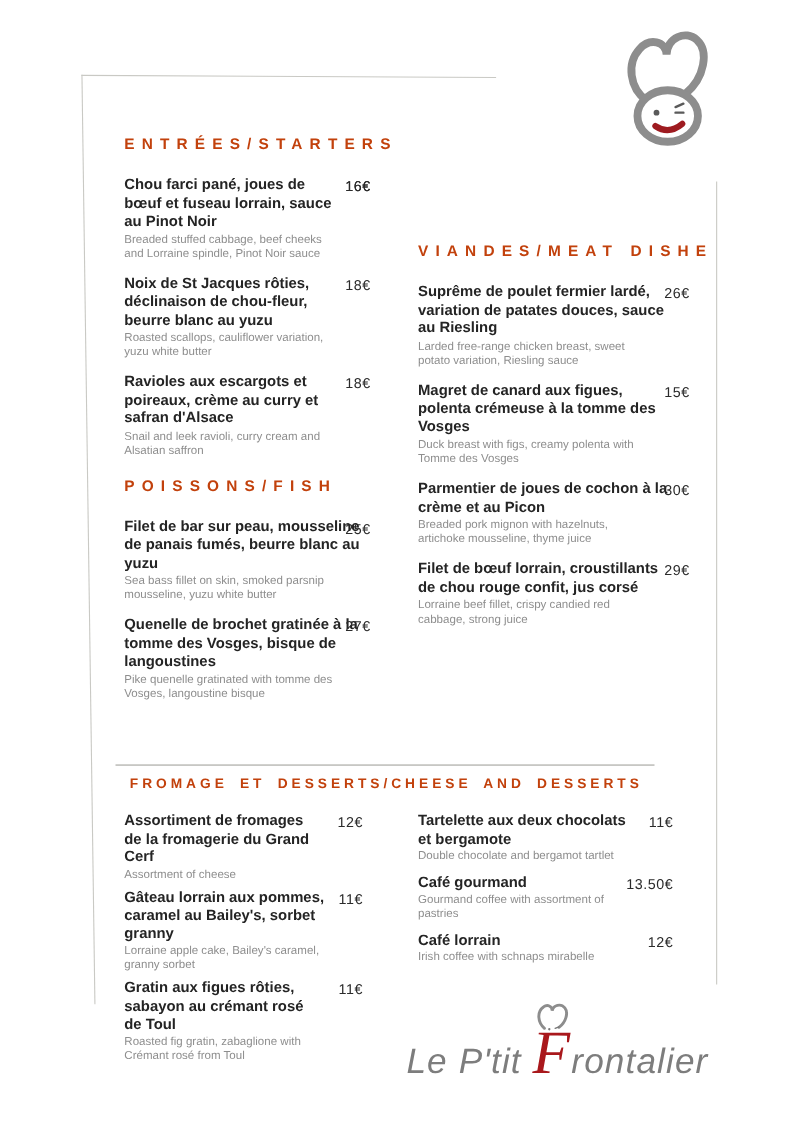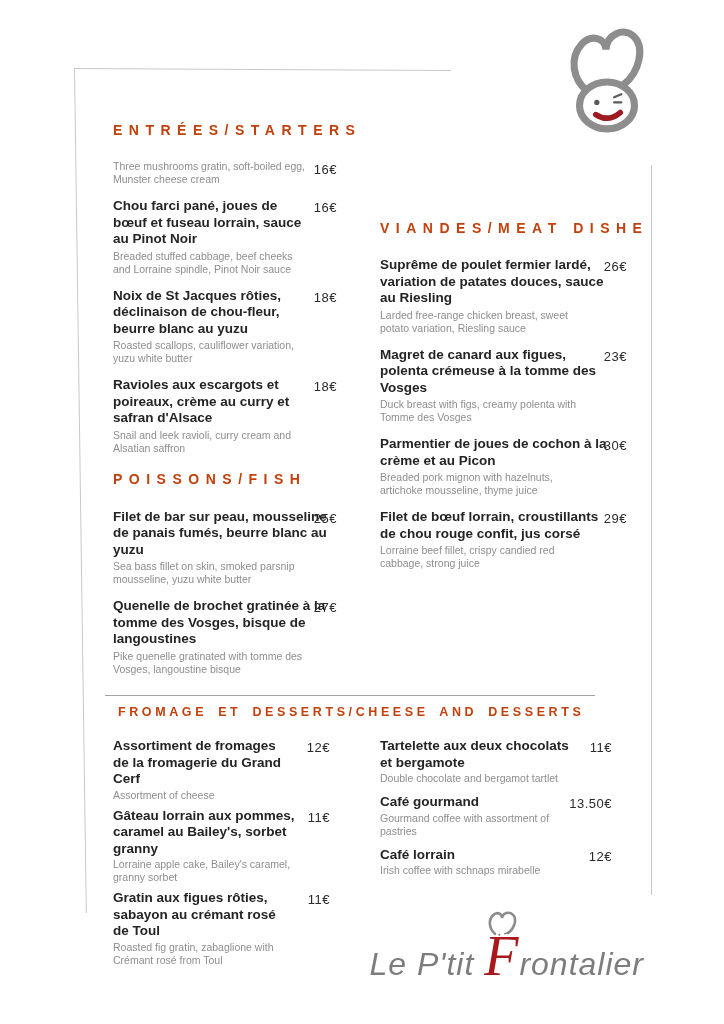--- a/index.html
+++ b/index.html
@@ -67,21 +67,20 @@
     <ellipse cx="50" cy="80" rx="27" ry="23" fill="#ffffff" stroke="#8d8d8d" stroke-width="7"></ellipse>
     <circle cx="40" cy="77" r="2.6" fill="#5a5a5a"></circle>
     <path d="M57,72 l7,-3 M57,77 l7,0" stroke="#5a5a5a" stroke-width="2.2" stroke-linecap="round" fill="none"></path>
     <path d="M39,89 Q51,97 63,87" stroke="#9e1b20" stroke-width="5.5" fill="none" stroke-linecap="round"></path>
   </svg>
 
   <div class="col col-starters">
     <div class="heading">ENTRÉES/STARTERS</div>
 
     <div class="menu-item">
-      <div class="item-desc">Three mushrooms gratin, soft-boiled egg, Munster cheese cream</div>
       <div class="item-price">16€</div>
     </div>
     <div class="menu-item">
       <div class="item-name">Chou farci pané, joues de bœuf et fuseau lorrain, sauce au Pinot Noir</div>
       <div class="item-desc">Breaded stuffed cabbage, beef cheeks and Lorraine spindle, Pinot Noir sauce</div>
       <div class="item-price">16€</div>
     </div>
     <div class="menu-item">
       <div class="item-name">Noix de St Jacques rôties, déclinaison de chou-fleur, beurre blanc au yuzu</div>
       <div class="item-desc">Roasted scallops, cauliflower variation, yuzu white butter</div>
@@ -112,21 +111,21 @@
     <div class="heading">VIANDES/MEAT DISHE</div>
 
     <div class="menu-item">
       <div class="item-name">Suprême de poulet fermier lardé, variation de patates douces, sauce au Riesling</div>
       <div class="item-desc">Larded free-range chicken breast, sweet potato variation, Riesling sauce</div>
       <div class="item-price">26€</div>
     </div>
     <div class="menu-item">
       <div class="item-name">Magret de canard aux figues, polenta crémeuse à la tomme des Vosges</div>
       <div class="item-desc">Duck breast with figs, creamy polenta with Tomme des Vosges</div>
-      <div class="item-price">23€</div>
+      <div class="item-price">15€</div>
     </div>
     <div class="menu-item">
       <div class="item-name">Parmentier de joues de cochon à la crème et au Picon</div>
       <div class="item-desc">Breaded pork mignon with hazelnuts, artichoke mousseline, thyme juice</div>
       <div class="item-price">30€</div>
     </div>
     <div class="menu-item">
       <div class="item-name">Filet de bœuf lorrain, croustillants de chou rouge confit, jus corsé</div>
       <div class="item-desc">Lorraine beef fillet, crispy candied red cabbage, strong juice</div>
       <div class="item-price">29€</div>

